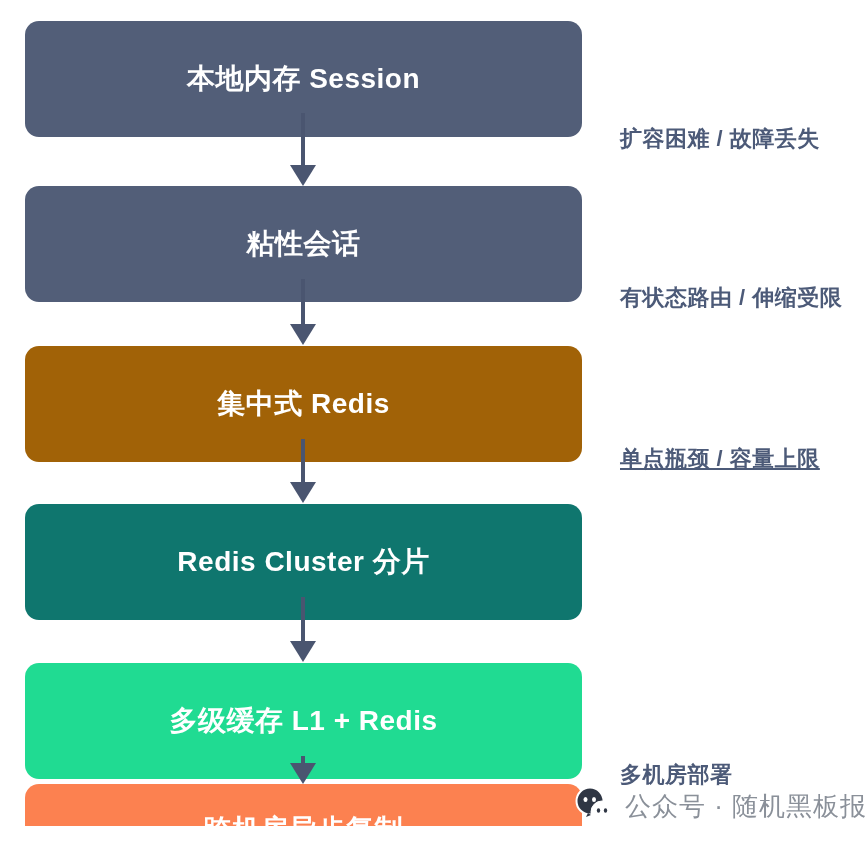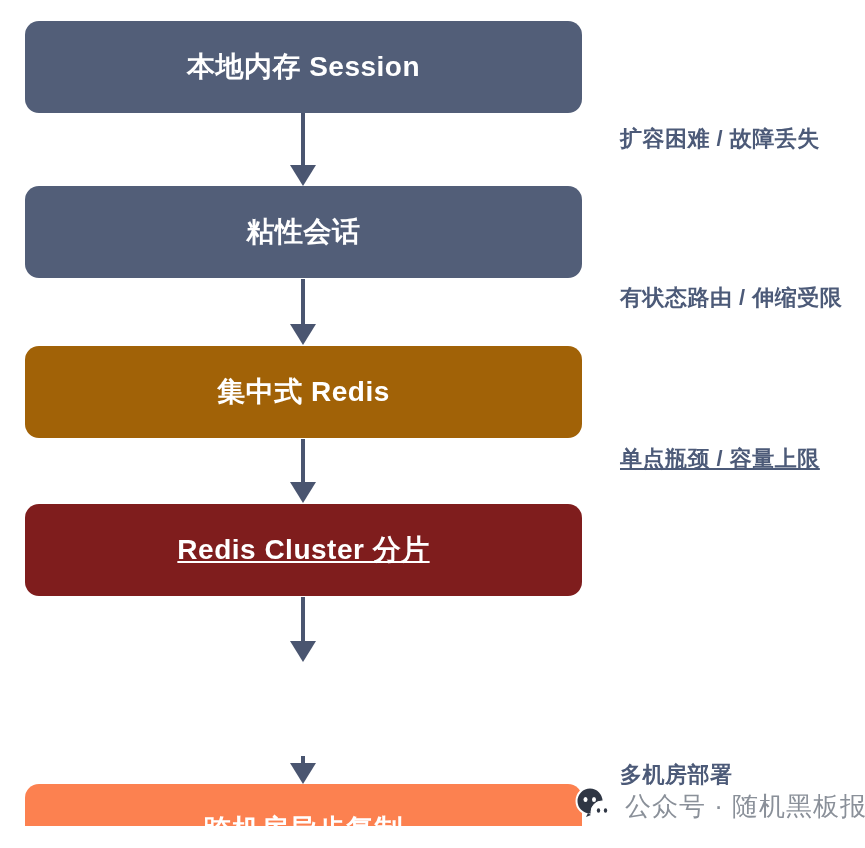--- a/index.html
+++ b/index.html
@@ -3,21 +3,21 @@
 <meta charset="utf-8">
 <style>
   html,body{margin:0;padding:0;}
   body{
     width:865px;height:848px;background:#ffffff;
     font-family:"Liberation Sans","DejaVu Sans",sans-serif;
     position:relative;overflow:hidden;
   }
   .canvas{position:absolute;left:0;top:0;width:865px;height:826px;overflow:hidden;}
   .stage{
-    position:absolute;left:25px;width:557px;height:92px;border-radius:14px;
+    position:absolute;left:25px;width:557px;height:116px;border-radius:14px;
     display:flex;align-items:center;justify-content:center;
     color:#ffffff;font-size:28px;font-weight:bold;letter-spacing:.5px;
   }
   .stage.s1{top:21px;}
   .stage.s2{top:186px;align-items:center;}
   .stage.s3{top:346px;}
   .stage.s4{top:504px;}
   .stage.s5{top:663px;}
   .stage.s6{top:784px;height:92px;}
   .arrow{position:absolute;left:0;top:0;width:0;height:0;}
@@ -68,29 +68,32 @@
 
   <div class="stage s3" style="background-color: #a16207;">
     <span>集中式 Redis</span>
   </div>
 
   <div class="arrow a3">
     <div class="line"></div>
     <div class="head"></div>
   </div>
 
-  <div class="stage s4" style="background-color: #7f1d1d; text-decoration: underline;">
+  <div class="stage s4" style="background-color: #0f766e;">
     <span>Redis Cluster 分片</span>
   </div>
 
   <div class="arrow a4">
     <div class="line"></div>
     <div class="head"></div>
   </div>
 
+  <div class="stage s5" style="background-color: rgb(32, 219, 146);">
+    <span>多级缓存 L1 + Redis</span>
+  </div>
 
   <div class="arrow a5">
     <div class="line"></div>
     <div class="head"></div>
   </div>
 
   <div class="stage s6" style="background-color: rgb(252, 129, 80);">
     <span>跨机房异步复制</span>
   </div>
 

